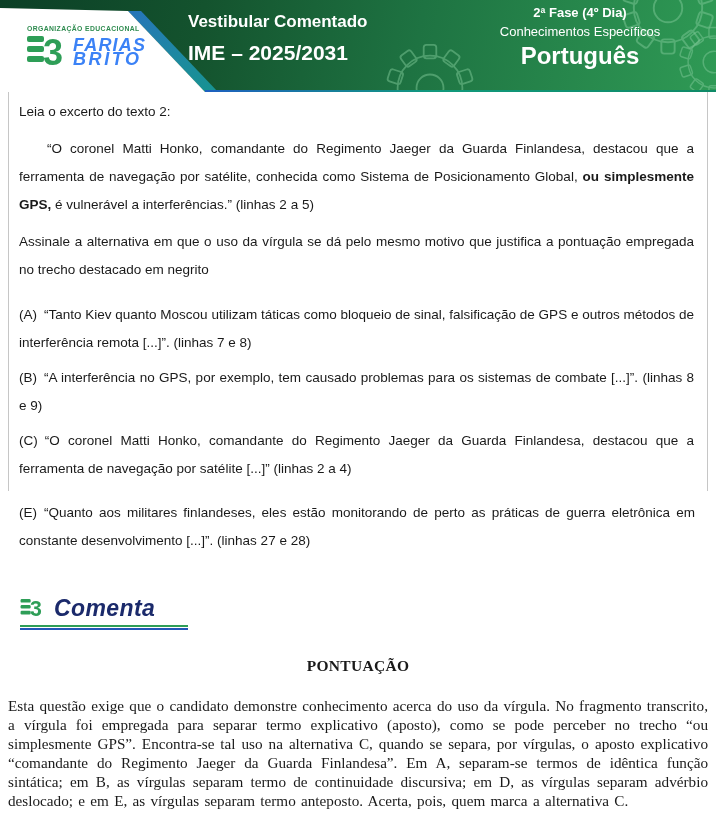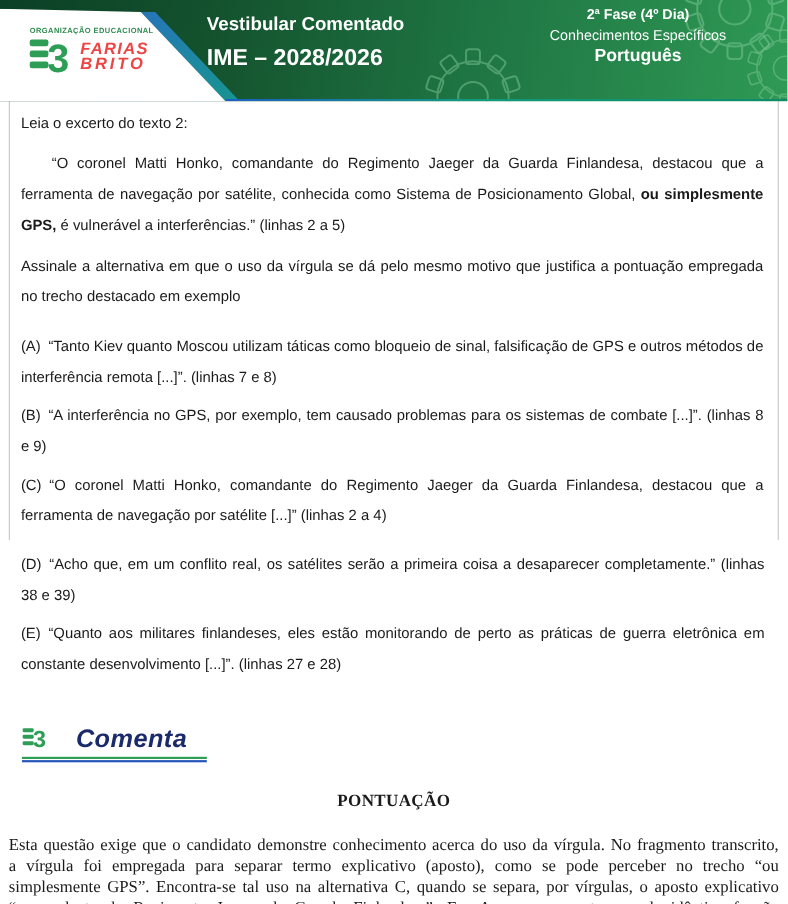--- a/index.html
+++ b/index.html
@@ -11,50 +11,50 @@
     background:linear-gradient(100deg,#0b3f26 0%,#14532e 28%,#1e7342 58%,#2f9a55 100%);
     overflow:hidden;}
   .gears{position:absolute;inset:0;pointer-events:none;}
   .diag-stripe{position:absolute;left:0;top:0;width:230px;height:92px;
     background:linear-gradient(160deg,#2b6bc4 15%,#1d89a0 70%,#17948f 100%);
     clip-path:polygon(128px 11px,141px 11px,218px 92px,205px 92px);}
   .logo-panel{position:absolute;left:0;top:0;width:212px;height:92px;background:#ffffff;
     clip-path:polygon(0 8px,128px 11px,205px 92px,0 92px);}
   .org-label{margin:25px 0 1px 27px;font-size:6.8px;font-weight:bold;color:#2e8b4f;letter-spacing:.4px;}
   .logo-row{display:flex;align-items:center;margin-left:26px;}
-  .wordmark{display:flex;flex-direction:column;margin-left:3px;color:#ef4444;font-weight:900;
-    font-size:15px;line-height:14px;letter-spacing:1.2px;font-style:italic;}
+  .wordmark{display:flex;flex-direction:column;margin-left:3px;color:#3b82f6;font-weight:900;
+    font-size:18px;line-height:14px;letter-spacing:1.2px;font-style:italic;}
   .wordmark .wm2{letter-spacing:2.6px;}
   .hdr-center{position:absolute;left:188px;top:12px;width:224px;color:#ffffff;}
   .hdr-center .t1{font-size:17px;font-weight:bold;}
   .hdr-center .t2{font-size:21px;font-weight:bold;margin-top:9px;}
   .hdr-right{position:absolute;left:458px;top:5px;width:244px;text-align:center;color:#ffffff;}
   .hdr-right .r1{font-size:13px;font-weight:bold;}
   .hdr-right .r2{font-size:13px;margin-top:4px;}
-  .hdr-right .r3{font-size:16px;font-weight:bold;margin-top:3px;}
+  .hdr-right .r3{font-size:24px;font-weight:bold;margin-top:3px;}
   .hdr-bottom-line{position:absolute;left:205px;right:0;bottom:0;height:2px;
     background:linear-gradient(90deg,#1e5fc0,#119a7c 45%,#0f8a67);}
 
   
   main{padding:0 8px;}
   .q-number{margin:10px 0 7px;border-left:1px solid #b9b9b9;padding:3px 0 5px 13px;
     font-weight:bold;font-size:13.5px;}
   .q-box{border-left:1px solid #c6c6c6;border-right:1px solid #c6c6c6;padding:6px 13px 1px 10px;}
   .qp{margin:0 0 9px;font-size:13.5px;line-height:28px;text-align:justify;}
   .quote{text-indent:28px;}
   .alt{margin:0 0 7px;font-size:13.5px;line-height:28px;text-align:justify;}
   .alt-first{margin-top:17px;}
   .alt-letter{margin-right:7px;}
   .alts-outside{padding:8px 13px 0 11px;}
 
   
   .comenta{margin:40px 0 0 12px;width:170px;}
   .comenta-row{display:flex;align-items:center;}
   .comenta-word{font-style:italic;font-weight:900;font-size:23px;color:#1b2a6b;
-    letter-spacing:.4px;margin-left:23px;}
+    letter-spacing:.4px;margin-left:8px;}
   .comenta-underline{margin-top:3px;width:168px;height:1px;
     border-top:2px solid #2e9e57;border-bottom:2px solid #2456b8;}
 
   
   .pontuacao{font-family:"Liberation Serif",serif;font-weight:bold;font-size:15.5px;
     text-align:center;margin:27px 0 21px;letter-spacing:.3px;}
   .comment-body{font-family:"Liberation Serif",serif;font-size:15.2px;line-height:19px;
     text-align:justify;margin:0;word-spacing:1.5px;}
 </style>
 </head>
@@ -106,51 +106,50 @@
         </svg>
         <div class="wordmark">
           <span class="wm1">FARIAS</span>
           <span class="wm2">BRITO</span>
         </div>
       </div>
     </div>
 
     <div class="hdr-center">
       <div class="t1">Vestibular Comentado</div>
-      <div class="t2">IME – 2028/2026</div>
+      <div class="t2">IME – 2025/2031</div>
     </div>
 
     <div class="hdr-right">
       <div class="r1">2ª Fase (4º Dia)</div>
       <div class="r2">Conhecimentos Específicos</div>
       <div class="r3">Português</div>
     </div>
 
     <div class="hdr-bottom-line"></div>
   </header>
 
   <main>
 
 
     <div class="q-box">
       <p class="qp">Leia o excerto do texto 2:</p>
 
       <p class="qp quote"><span>“O coronel Matti Honko, comandante do Regimento Jaeger da Guarda Finlandesa, destacou que a ferramenta de navegação por satélite, conhecida como Sistema de Posicionamento Global,</span><b> ou simplesmente GPS,</b><span> é vulnerável a interferências.” (linhas 2 a 5)</span></p>
 
-      <p class="qp">Assinale a alternativa em que o uso da vírgula se dá pelo mesmo motivo que justifica a pontuação empregada no trecho destacado em exemplo</p>
+      <p class="qp">Assinale a alternativa em que o uso da vírgula se dá pelo mesmo motivo que justifica a pontuação empregada no trecho destacado em negrito</p>
 
       <p class="alt alt-first"><span class="alt-letter">(A)</span><span>“Tanto Kiev quanto Moscou utilizam táticas como bloqueio de sinal, falsificação de GPS e outros métodos de interferência remota [...]”. (linhas 7 e 8)</span></p>
 
       <p class="alt"><span class="alt-letter">(B)</span><span>“A interferência no GPS, por exemplo, tem causado problemas para os sistemas de combate [...]”. (linhas 8 e 9)</span></p>
 
       <p class="alt"><span class="alt-letter">(C)</span><span>“O coronel Matti Honko, comandante do Regimento Jaeger da Guarda Finlandesa, destacou que a ferramenta de navegação por satélite [...]” (linhas 2 a 4)</span></p>
     </div>
 
     <div class="alts-outside">
-      <p class="alt"><span class="alt-letter">(D)</span><span>“Acho que, em um conflito real, os satélites serão a primeira coisa a desaparecer completamente.” (linhas 38 e 39)</span></p>
 
       <p class="alt"><span class="alt-letter">(E)</span><span>“Quanto aos militares finlandeses, eles estão monitorando de perto as práticas de guerra eletrônica em constante desenvolvimento [...]”. (linhas 27 e 28)</span></p>
     </div>
 
     <div class="comenta">
       <div class="comenta-row">
         <svg width="26" height="23" viewBox="0 0 44 38">
           <g fill="#2e9e57">
             <rect x="1" y="3" width="17" height="6" rx="2"></rect>
             <rect x="1" y="13" width="17" height="6" rx="2"></rect>

